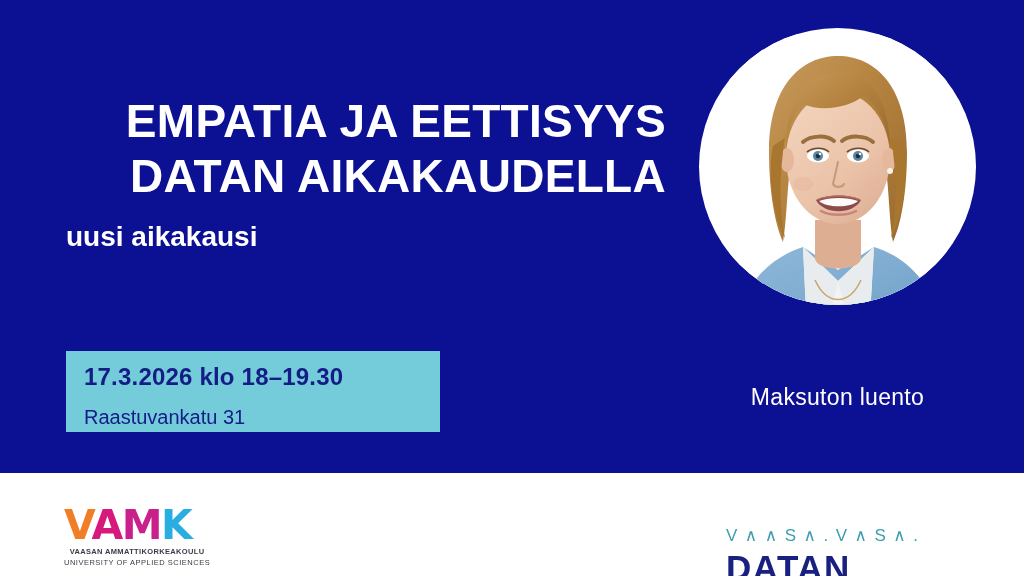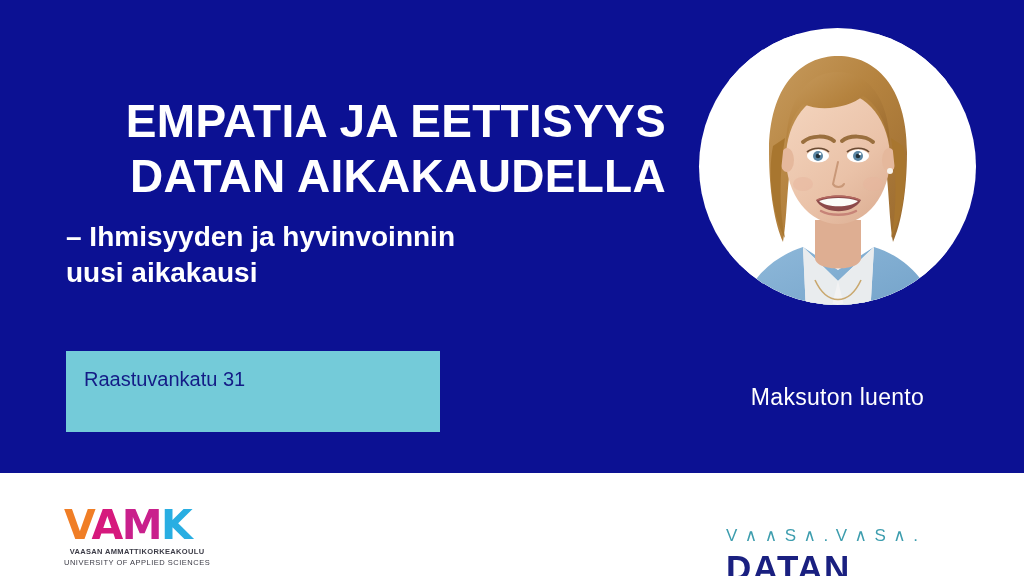--- a/index.html
+++ b/index.html
@@ -63,21 +63,21 @@
     font-size:24px;
     font-weight:700;
     line-height:1.15;
     letter-spacing:0.2px;
   }
   .info-address {
     color:#141C86;
     font-size:20px;
     font-weight:400;
     line-height:1.25;
-    margin-top:4px;
+    margin-top:14px;
   }
 
   
   .portrait-wrap {
     position:absolute; left:699px; top:28px;
     width:277px; height:277px;
   }
   .portrait-ring {
     position:absolute; inset:0;
     border-radius:50%;
@@ -156,26 +156,26 @@
   <div class="hero">
 
     <div class="copy">
 
       <div class="lecture-title">
         <div>EMPATIA JA EETTISYYS</div>
         <div>DATAN AIKAKAUDELLA</div>
       </div>
 
       <div class="lecture-subtitle">
-        <div>– Ihmisyyden ja hyvinvoinnin</div>
         <div>uusi aikakausi</div>
       </div>
     </div>
 
     <div class="info-box">
+      <div class="info-date">17.3.2026 klo 18–19.30</div>
       <div class="info-address">Raastuvankatu 31</div>
     </div>
 
     <div class="portrait-wrap">
       <div class="portrait-ring">
         <svg class="portrait-photo" viewBox="0 0 218 300">
           <defs>
             <linearGradient id="hairGrad" x1="0" y1="0" x2="1" y2="1">
               <stop offset="0%" stop-color="#C79B5E"></stop>
               <stop offset="45%" stop-color="#B5833F"></stop>

